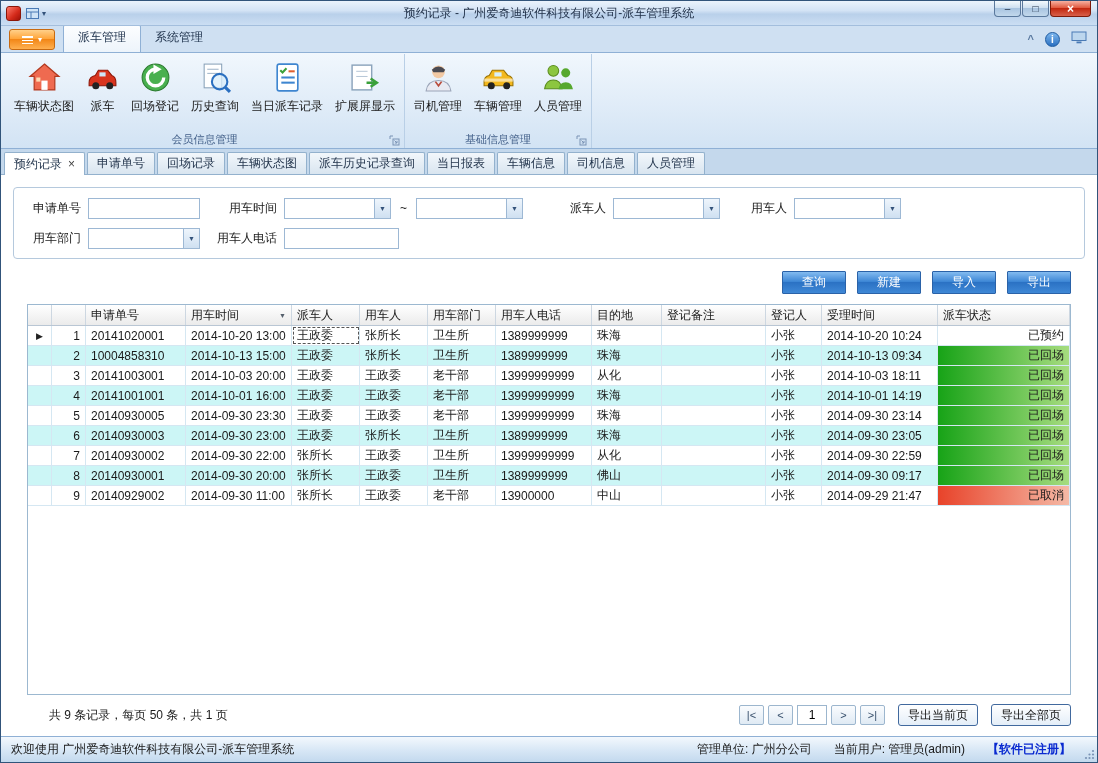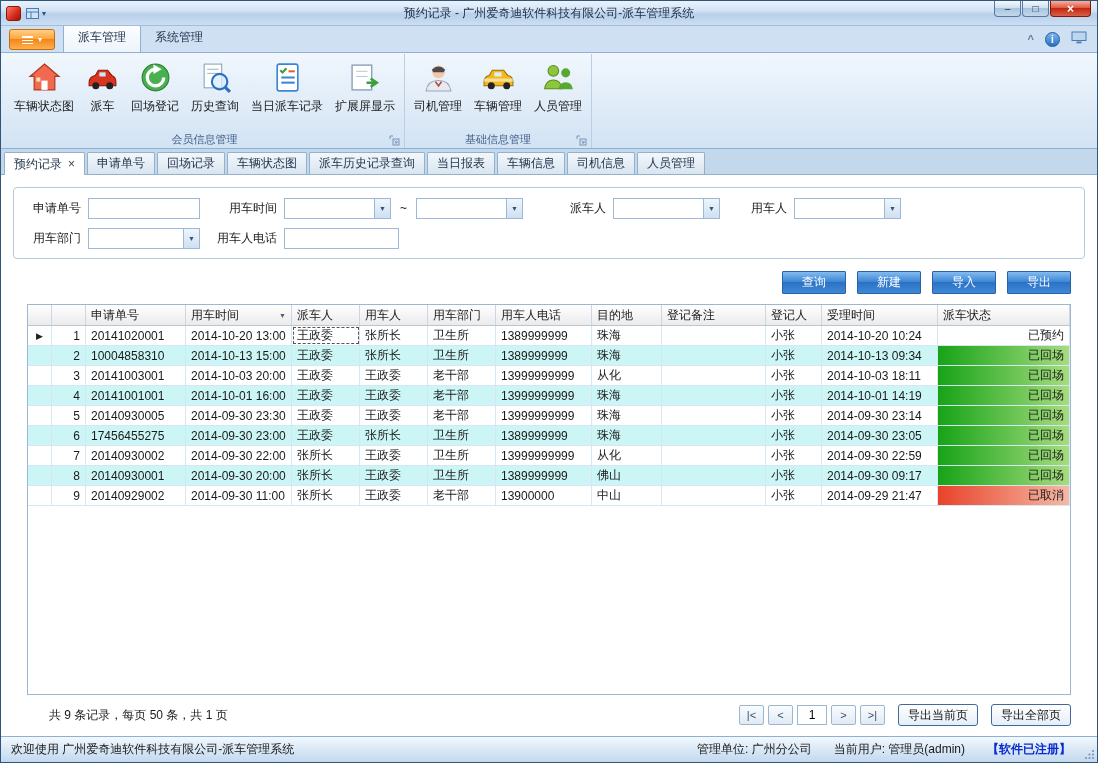--- a/index.html
+++ b/index.html
@@ -477,21 +477,21 @@
             <div class="gc" style="width: 96px;">13999999999</div>
             <div class="gc" style="width: 70px;">珠海</div>
             <div class="gc" style="width: 104px;"></div>
             <div class="gc" style="width: 56px;">小张</div>
             <div class="gc" style="width: 116px;">2014-09-30 23:14</div>
             <div class="gc status flexcol returned">已回场</div>
           </div>
           <div class="grow alt">
             <div class="gc ind" style="width: 24px;"></div>
             <div class="gc num" style="width: 34px;">6</div>
-            <div class="gc" style="width: 100px;">17456455275</div>
+            <div class="gc" style="width: 100px;">20140930003</div>
             <div class="gc" style="width: 106px;">2014-09-30 23:00</div>
             <div class="gc" style="width: 68px;">王政委</div>
             <div class="gc" style="width: 68px;">张所长</div>
             <div class="gc" style="width: 68px;">卫生所</div>
             <div class="gc" style="width: 96px;">1389999999</div>
             <div class="gc" style="width: 70px;">珠海</div>
             <div class="gc" style="width: 104px;"></div>
             <div class="gc" style="width: 56px;">小张</div>
             <div class="gc" style="width: 116px;">2014-09-30 23:05</div>
             <div class="gc status flexcol returned">已回场</div>

